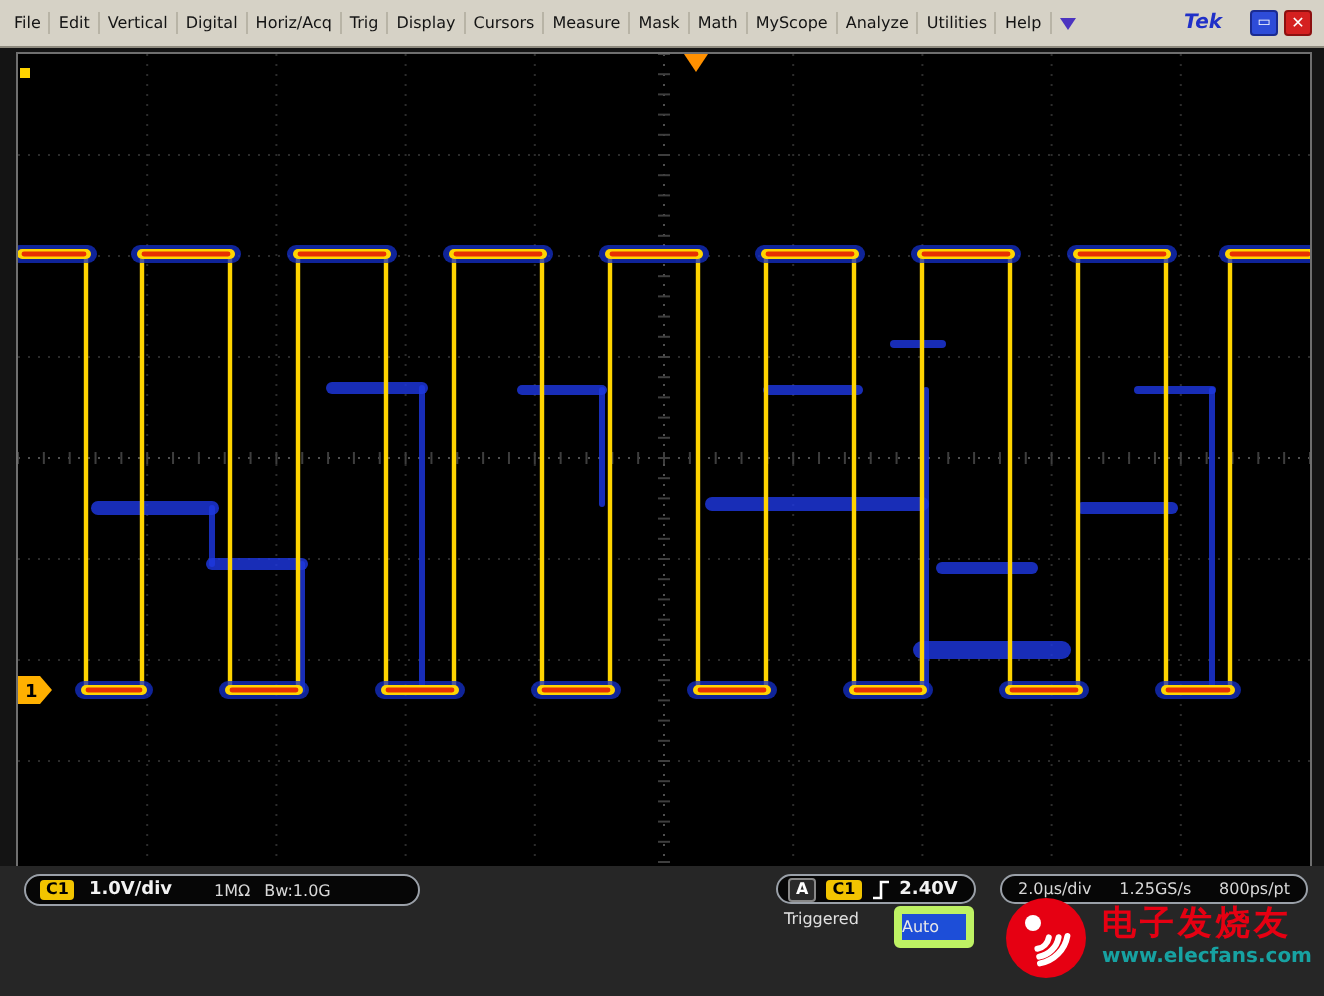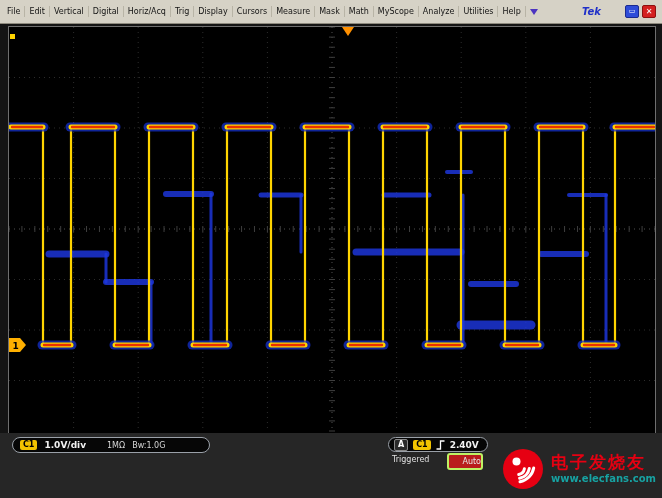--- a/index.html
+++ b/index.html
@@ -5,21 +5,21 @@
   html,body{margin:0;padding:0;background:#101010;}
   #app{position:relative;width:662px;height:498px;overflow:hidden;background:#141414;
        font-family:"DejaVu Sans", sans-serif; -webkit-font-smoothing:antialiased;}
 
   
   .menubar{position:absolute;left:0;top:0;width:662px;height:24px;background:#d6d2c6;
            border-bottom:1px solid #8e8a7e;display:flex;align-items:center;padding:0 3px;box-sizing:border-box;}
   .menu-item{font-size:8px;color:#141414;padding:1px 4px;border-right:1px solid #b8b4a6;white-space:nowrap;cursor:default;}
   .menu-tri{width:0;height:0;border-left:4px solid transparent;border-right:4px solid transparent;
             border-top:6px solid #4c34c0;margin-left:4px;}
-  .brand{margin-left:auto;color:#2030c8;font-weight:bold;font-style:italic;font-size:10px;padding-right:24px;}
+  .brand{margin-left:auto;color:#2030c8;font-weight:bold;font-style:italic;font-size:10px;padding-right:14px;}
   .winbtn{width:12px;height:11px;margin-right:3px;border-radius:2px;display:flex;align-items:center;
           justify-content:center;font-size:7px;color:#fff;line-height:1;}
   .btn-blue{background:#2e4cd8;border:1px solid #1a2a90;}
   .btn-close{background:#d42020;border:1px solid #8c1010;font-weight:bold;font-size:8px;}
 
   
   .scope{position:absolute;left:8px;top:26px;width:646px;height:406px;background:#000;
          border:1px solid #6f6f6f;box-sizing:content-box;}
   .scope svg{position:absolute;left:0;top:0;}
 
@@ -27,22 +27,22 @@
   .statusbar{position:absolute;left:0;top:433px;width:662px;height:65px;background:#262626;}
   .box{position:absolute;background:#060606;border:1px solid #9aa0a8;border-radius:8px;
        display:flex;align-items:center;color:#e8e8e8;box-sizing:border-box;}
   .chbadge{background:#f2c400;color:#000;font-size:8px;font-weight:bold;padding:0 3px;
            border-radius:2px;height:10px;line-height:10px;display:inline-block;}
   .abadge{background:#2a2a2a;border:1px solid #888;color:#fff;font-size:8px;font-weight:bold;
           padding:0 3px;height:10px;line-height:10px;border-radius:2px;display:inline-block;}
   .val{font-size:9px;font-weight:bold;color:#f2f2f2;}
   .small{font-size:8px;color:#d8d8d8;}
   .plain{position:absolute;font-size:8px;color:#e0e0e0;text-align:right;}
-  .autobox{position:absolute;border:2px solid #bef264;border-radius:3px;color:#e8e8e8;
-           font-size:8px;display:flex;align-items:center;justify-content:flex-end;background:#b91c1c;}
+  .autobox{position:absolute;border:4px solid #bef264;border-radius:3px;color:#e8e8e8;
+           font-size:8px;display:flex;align-items:center;justify-content:flex-start;background:#1d4ed8;}
 
   
   .watermark{position:absolute;left:502px;top:15px;display:flex;align-items:center;gap:7px;}
   .wm-text{display:flex;flex-direction:column;line-height:1.15;justify-content:center;}
   .wm-title{color:#e60012;font-size:17px;font-weight:bold;letter-spacing:2px;}
   .wm-url{color:#17a2a2;font-size:10px;font-weight:bold;}
 </style>
 </head>
 <body>
 
@@ -273,20 +273,25 @@
       <svg width="9" height="10" viewBox="0 0 9 10">
         <polyline points="0.5,9 4.5,9 4.5,1 8.5,1" fill="none" stroke="#ffffff" stroke-width="1.3"></polyline>
       </svg>
       <span class="val">2.40V</span>
     </div>
     <span class="plain" style="left:392px;top:22px;">Triggered</span>
     <div class="autobox" style="left:447px;top:20px;width:32px;height:13px;">
       <span>Auto</span>
     </div>
 
+    <div class="box" style="left:500px;top:4px;width:154px;height:15px;padding:0 8px;gap:10px;justify-content:space-between;">
+      <span class="small">2.0μs/div</span>
+      <span class="small">1.25GS/s</span>
+      <span class="small">800ps/pt</span>
+    </div>
 
     <div class="watermark">
       <svg width="42" height="42" viewBox="0 0 42 42">
         <circle cx="21" cy="21" r="20" fill="#e60012"></circle>
         <circle cx="14.5" cy="13.5" r="4" fill="#ffffff"></circle>
         <path d="M15.2 20.9 A 7 7 0 0 0 20.9 15.2" transform="translate(1.5,5.5)" fill="none" stroke="#ffffff" stroke-width="3" stroke-linecap="round"></path>
         <path d="M16.1 25.8 A 12 12 0 0 0 25.8 16.1" transform="translate(1.5,4.5)" fill="none" stroke="#ffffff" stroke-width="3" stroke-linecap="round"></path>
         <path d="M17 30.7 A 17 17 0 0 0 30.7 17" transform="translate(1,3)" fill="none" stroke="#ffffff" stroke-width="3" stroke-linecap="round"></path>
       </svg>
       <div class="wm-text">

